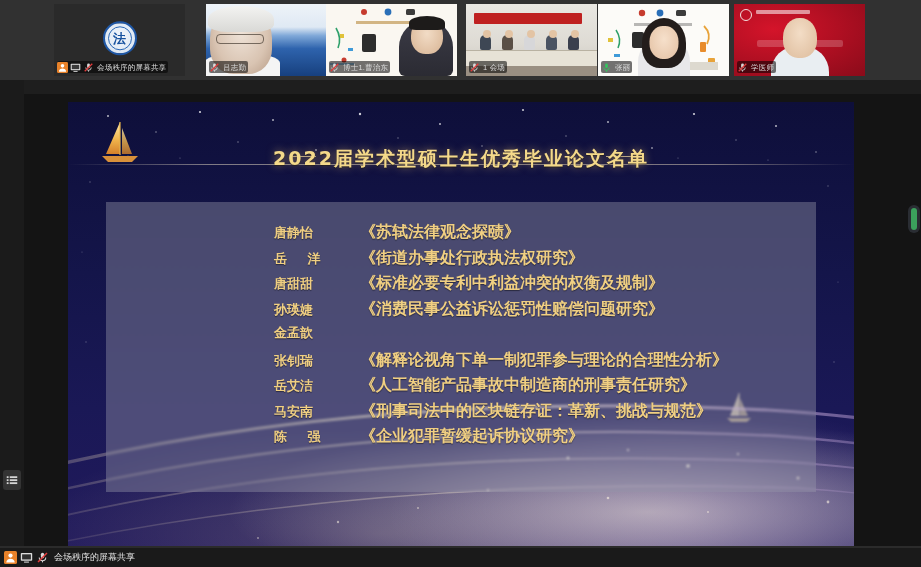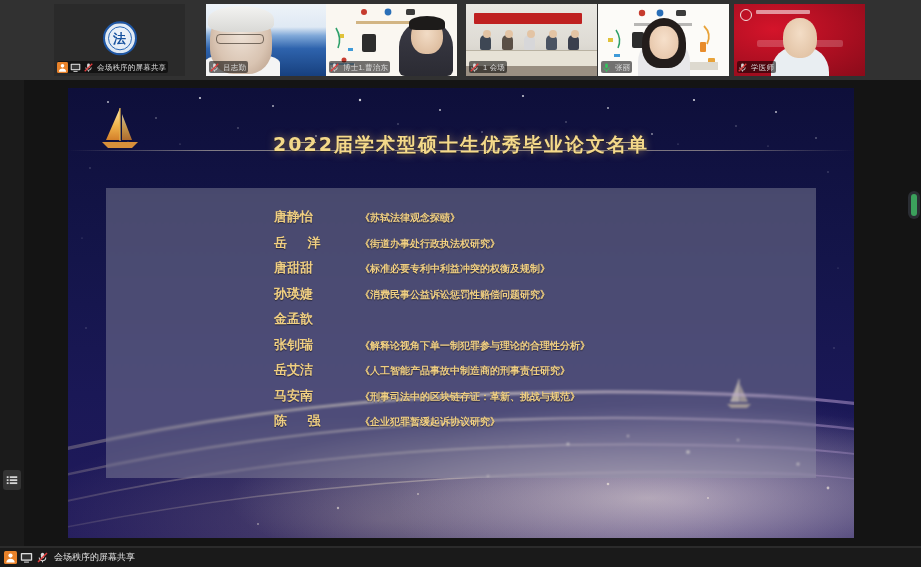--- a/index.html
+++ b/index.html
@@ -99,21 +99,21 @@
             width:34px; height:40px; background: radial-gradient(ellipse at 50% 38%, #f3ddc6, #ddbb9b);
             border-radius: 48% 48% 44% 44%; }
   .t6logo { position:absolute; left:6px; top:5px; width:12px; height:12px;
             border-radius:50%; border:1.2px solid #f3dede; }
   .t6txt { position:absolute; left:22px; top:6px; width:54px; height:4px;
            background: rgba(255,255,255,.55); border-radius:1px; }
   .t6cal { position:absolute; left:50%; transform:translateX(-50%); top:36px;
            width:86px; height:7px; background: rgba(255,255,255,.20); border-radius:2px; }
 
   
-  .stage { position:absolute; left:0; top:80px; width:921px; height:468px; background:#141414;padding-left:20px; }
+  .stage { position:absolute; left:0; top:94px; width:921px; height:468px; background:#141414;padding-left:20px; }
   .slide {
     position:absolute; left:68px; top:8px; width:786px; height:450px;
     background:
       radial-gradient(ellipse 60% 40% at 78% 92%, rgba(210,170,240,.30), rgba(0,0,0,0) 62%),
       radial-gradient(ellipse 70% 35% at 40% 96%, rgba(255,225,180,.22), rgba(0,0,0,0) 66%),
       linear-gradient(180deg, #0e0f3a 0%, #14154a 38%, #1a1856 68%, #211a5c 100%);
     overflow: hidden;
   }
   .stars { position:absolute; inset:0; }
   .hairline {
@@ -142,21 +142,21 @@
   .rows { position:absolute; left:168px; top:20px; right:10px; }
   .row { display:flex; align-items:baseline; height:25.5px; }
   .nameC {
     width:86px; flex:0 0 86px; font-size:13px; font-weight:bold; color:#f0cf82;
     font-family:"DejaVu Sans","Liberation Sans",sans-serif;
     text-shadow: 0 1px 1px rgba(0,0,0,.45);
     letter-spacing:0px;
   }
   .nameC.sp { letter-spacing:8px; }
   .titleC {
-    font-size:10px; font-weight:bold; color:#f0cf82; white-space:nowrap;
+    font-size:16px; font-weight:bold; color:#f0cf82; white-space:nowrap;
     font-family:"DejaVu Sans","Liberation Sans",sans-serif;
     text-shadow: 0 1px 1px rgba(0,0,0,.45);
   }
 
   
   .rail { position:absolute; left:0; top:80px; width:24px; height:468px; background:#1b1b1b; }
   .rail-btn {
     position:absolute; left:3px; top:390px; width:18px; height:20px;
     background:#343434; border-radius:3px; display:flex; align-items:center; justify-content:center;
   }

